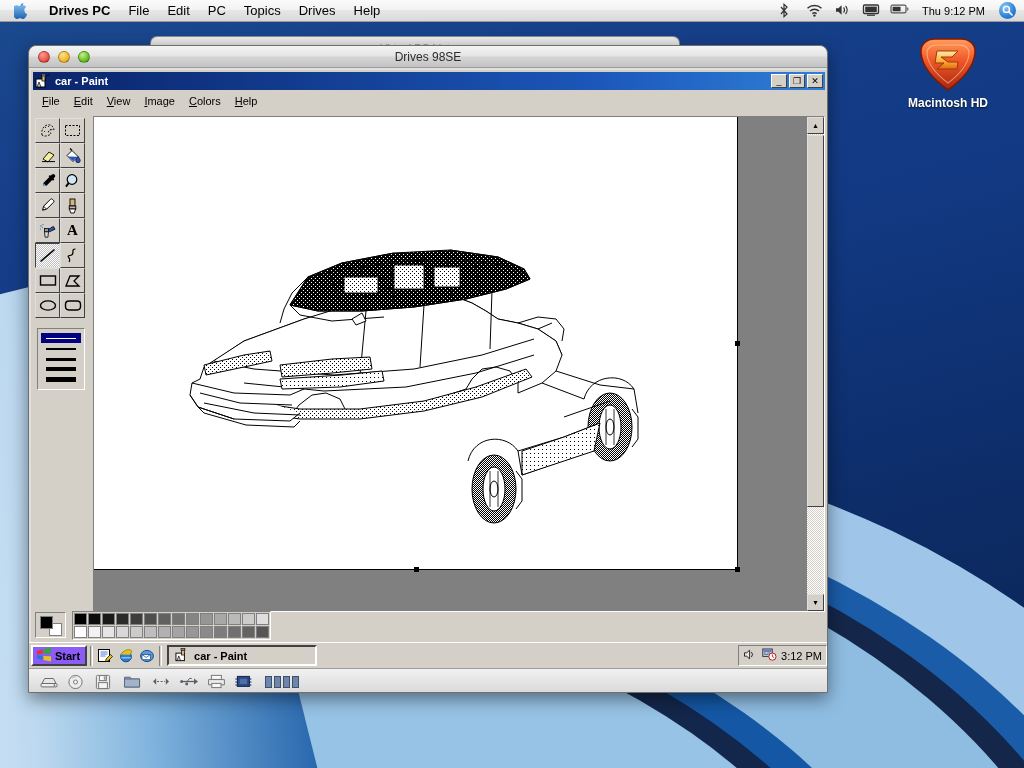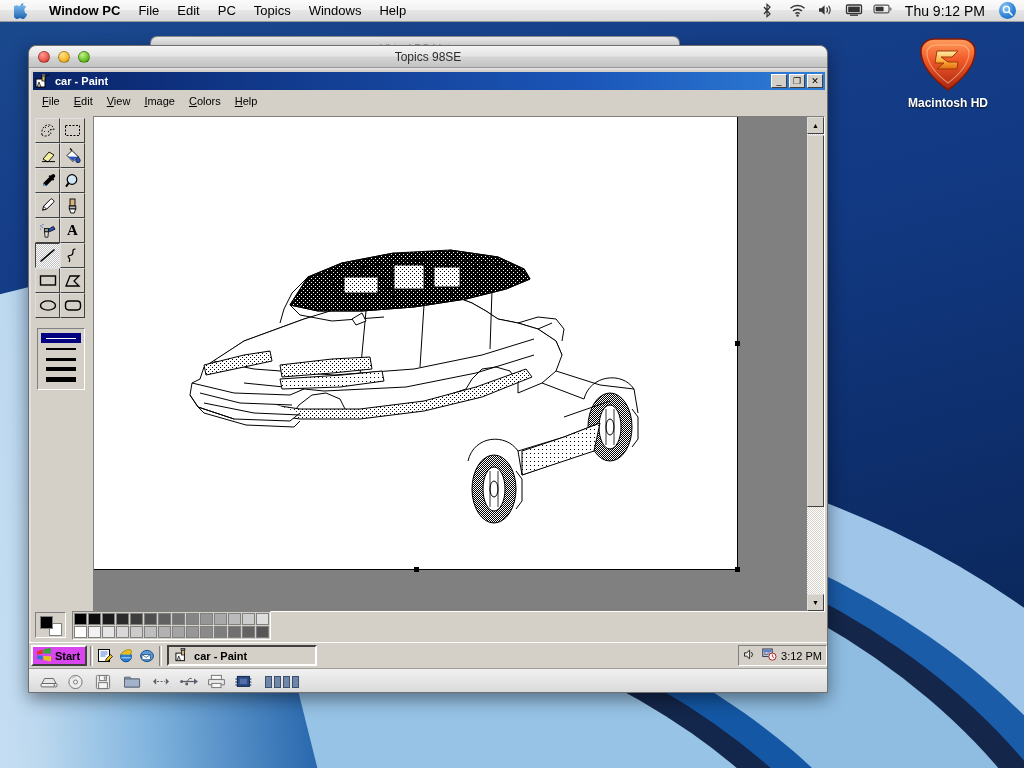--- a/index.html
+++ b/index.html
@@ -46,21 +46,21 @@
     background: linear-gradient(to bottom, #fbfbfb 0%, #f2f2f2 48%, #e6e6e6 50%, #d9d9d9 100%);
     border-bottom: 1px solid #999;
     display: flex; align-items: center; font-size: 13px; color: #000;
     border-bottom-left-radius: 0;
   }
   .apple-logo { margin: 0 12px 0 14px; width: 14px; height: 16px; position: relative; display:block; }
   .menu-item { padding: 0 9px; line-height: 22px; white-space: nowrap; cursor: default; }
   .menu-item.bold { font-weight: bold; }
   #menubar-right { margin-left: auto; display: flex; align-items: center; padding-right: 8px; gap: 10px; }
   .tray-ico { width: 18px; height: 16px; display: block; }
-  #mac-clock { font-size: 14px; padding: 0 4px; white-space: nowrap; }
+  #mac-clock { font-size: 11px; padding: 0 4px; white-space: nowrap; }
   #spotlight {
     width: 17px; height: 17px; border-radius: 50%;
     background: radial-gradient(circle at 35% 30%, #8fc8f5, #2a7fd4 60%, #1560ac);
     display: flex; align-items: center; justify-content: center;
   }
 
   
   #hd-icon {
     position: absolute; left: 898px; top: 32px; width: 100px;
     text-align: center; cursor: default;
@@ -267,21 +267,21 @@
 
   
   #taskbar {
     position: absolute; left: 0; bottom: 26px; width: 800px; height: 26px;
     background: #d4d0c8;
     border-top: 1px solid #fff;
     display: flex; align-items: center; padding: 2px 2px;
   }
   #start-btn {
     height: 21px; display: flex; align-items: center; gap: 3px;
-    padding: 0 5px 0 3px; background: #d946ef;
+    padding: 0 5px 0 3px; background: #8b5cf6;
     border-left: 2px solid #fff; border-top: 2px solid #fff;
     border-right: 2px solid #404040; border-bottom: 2px solid #404040;
     font-size: 11px; font-weight: bold; cursor: default;
   }
   .sep { width: 3px; height: 20px; margin: 0 3px;
          border-left: 1px solid #808080; border-right: 1px solid #fff; }
   #quicklaunch { display: flex; align-items: center; gap: 3px; }
   .ql { width: 18px; height: 18px; display: flex; align-items: center; justify-content: center; }
   #task-buttons { flex: 1; display: flex; padding-left: 2px; }
   .taskbtn {
@@ -353,26 +353,26 @@
       <defs>
         <linearGradient id="apg" x1="0" y1="0" x2="0" y2="1">
           <stop offset="0%" stop-color="#79b8ec"></stop>
             <stop offset="100%" stop-color="#1c62b0"></stop>
         </linearGradient>
       </defs>
       <path d="M8.6 2.3c.6-.7.9-1.7.8-2.3-.8.05-1.7.55-2.2 1.2-.5.6-.9 1.5-.75 2.4.85.05 1.6-.5 2.15-1.3z" fill="url(#apg)"></path>
       <path d="M11.6 11.1c-.4.95-.6 1.35-1.1 2.2-.75 1.15-1.8 2.6-3.1 2.6-1.15 0-1.45-.75-3.05-.75-1.6 0-1.93.77-3.08.76C.0 15.9-1 14.6-1.7 13.45-3.7 10.2-3.9 6.4-2.65 4.36c.87-1.45 2.25-2.3 3.55-2.3 1.32 0 2.15.76 3.25.76 1.06 0 1.7-.76 3.23-.76 1.16 0 2.4.63 3.27 1.72-2.88 1.57-2.41 5.67.95 7.32z" transform="translate(1.6,0.2)" fill="url(#apg)"></path>
     </svg>
   </span>
-  <span class="menu-item bold">Window PC</span>
+  <span class="menu-item bold">Drives PC</span>
   <span class="menu-item">File</span>
   <span class="menu-item">Edit</span>
   <span class="menu-item">PC</span>
   <span class="menu-item">Topics</span>
-  <span class="menu-item">Windows</span>
+  <span class="menu-item">Drives</span>
   <span class="menu-item">Help</span>
 
   <div id="menubar-right">
     <span class="tray-ico">
       <svg width="12" height="15" viewBox="0 0 12 15">
           <path d="M3 4l6 7-3 2.6V1.4l3 2.6-6 7" fill="none" stroke="#333" stroke-width="1.2"></path>
         </svg>
     </span>
     <span class="tray-ico">
       <svg width="17" height="14" viewBox="0 0 17 14">
@@ -417,21 +417,21 @@
 </div>
 
 <div id="macwin">
 
   <div id="mac-titlebar">
     <div class="traffic">
       <span class="tl red"></span>
       <span class="tl yellow"></span>
       <span class="tl green"></span>
     </div>
-    <div id="mac-title">Topics 98SE</div>
+    <div id="mac-title">Drives 98SE</div>
   </div>
 
   <div id="win98">
 
     <div id="paintwin">
 
       <div id="paint-titlebar">
         <span class="pt-icon">
           <svg width="16" height="14" viewBox="0 0 16 14">
             <rect x="1" y="5" width="9" height="8" fill="#fff" stroke="#000" stroke-width="1"></rect>

